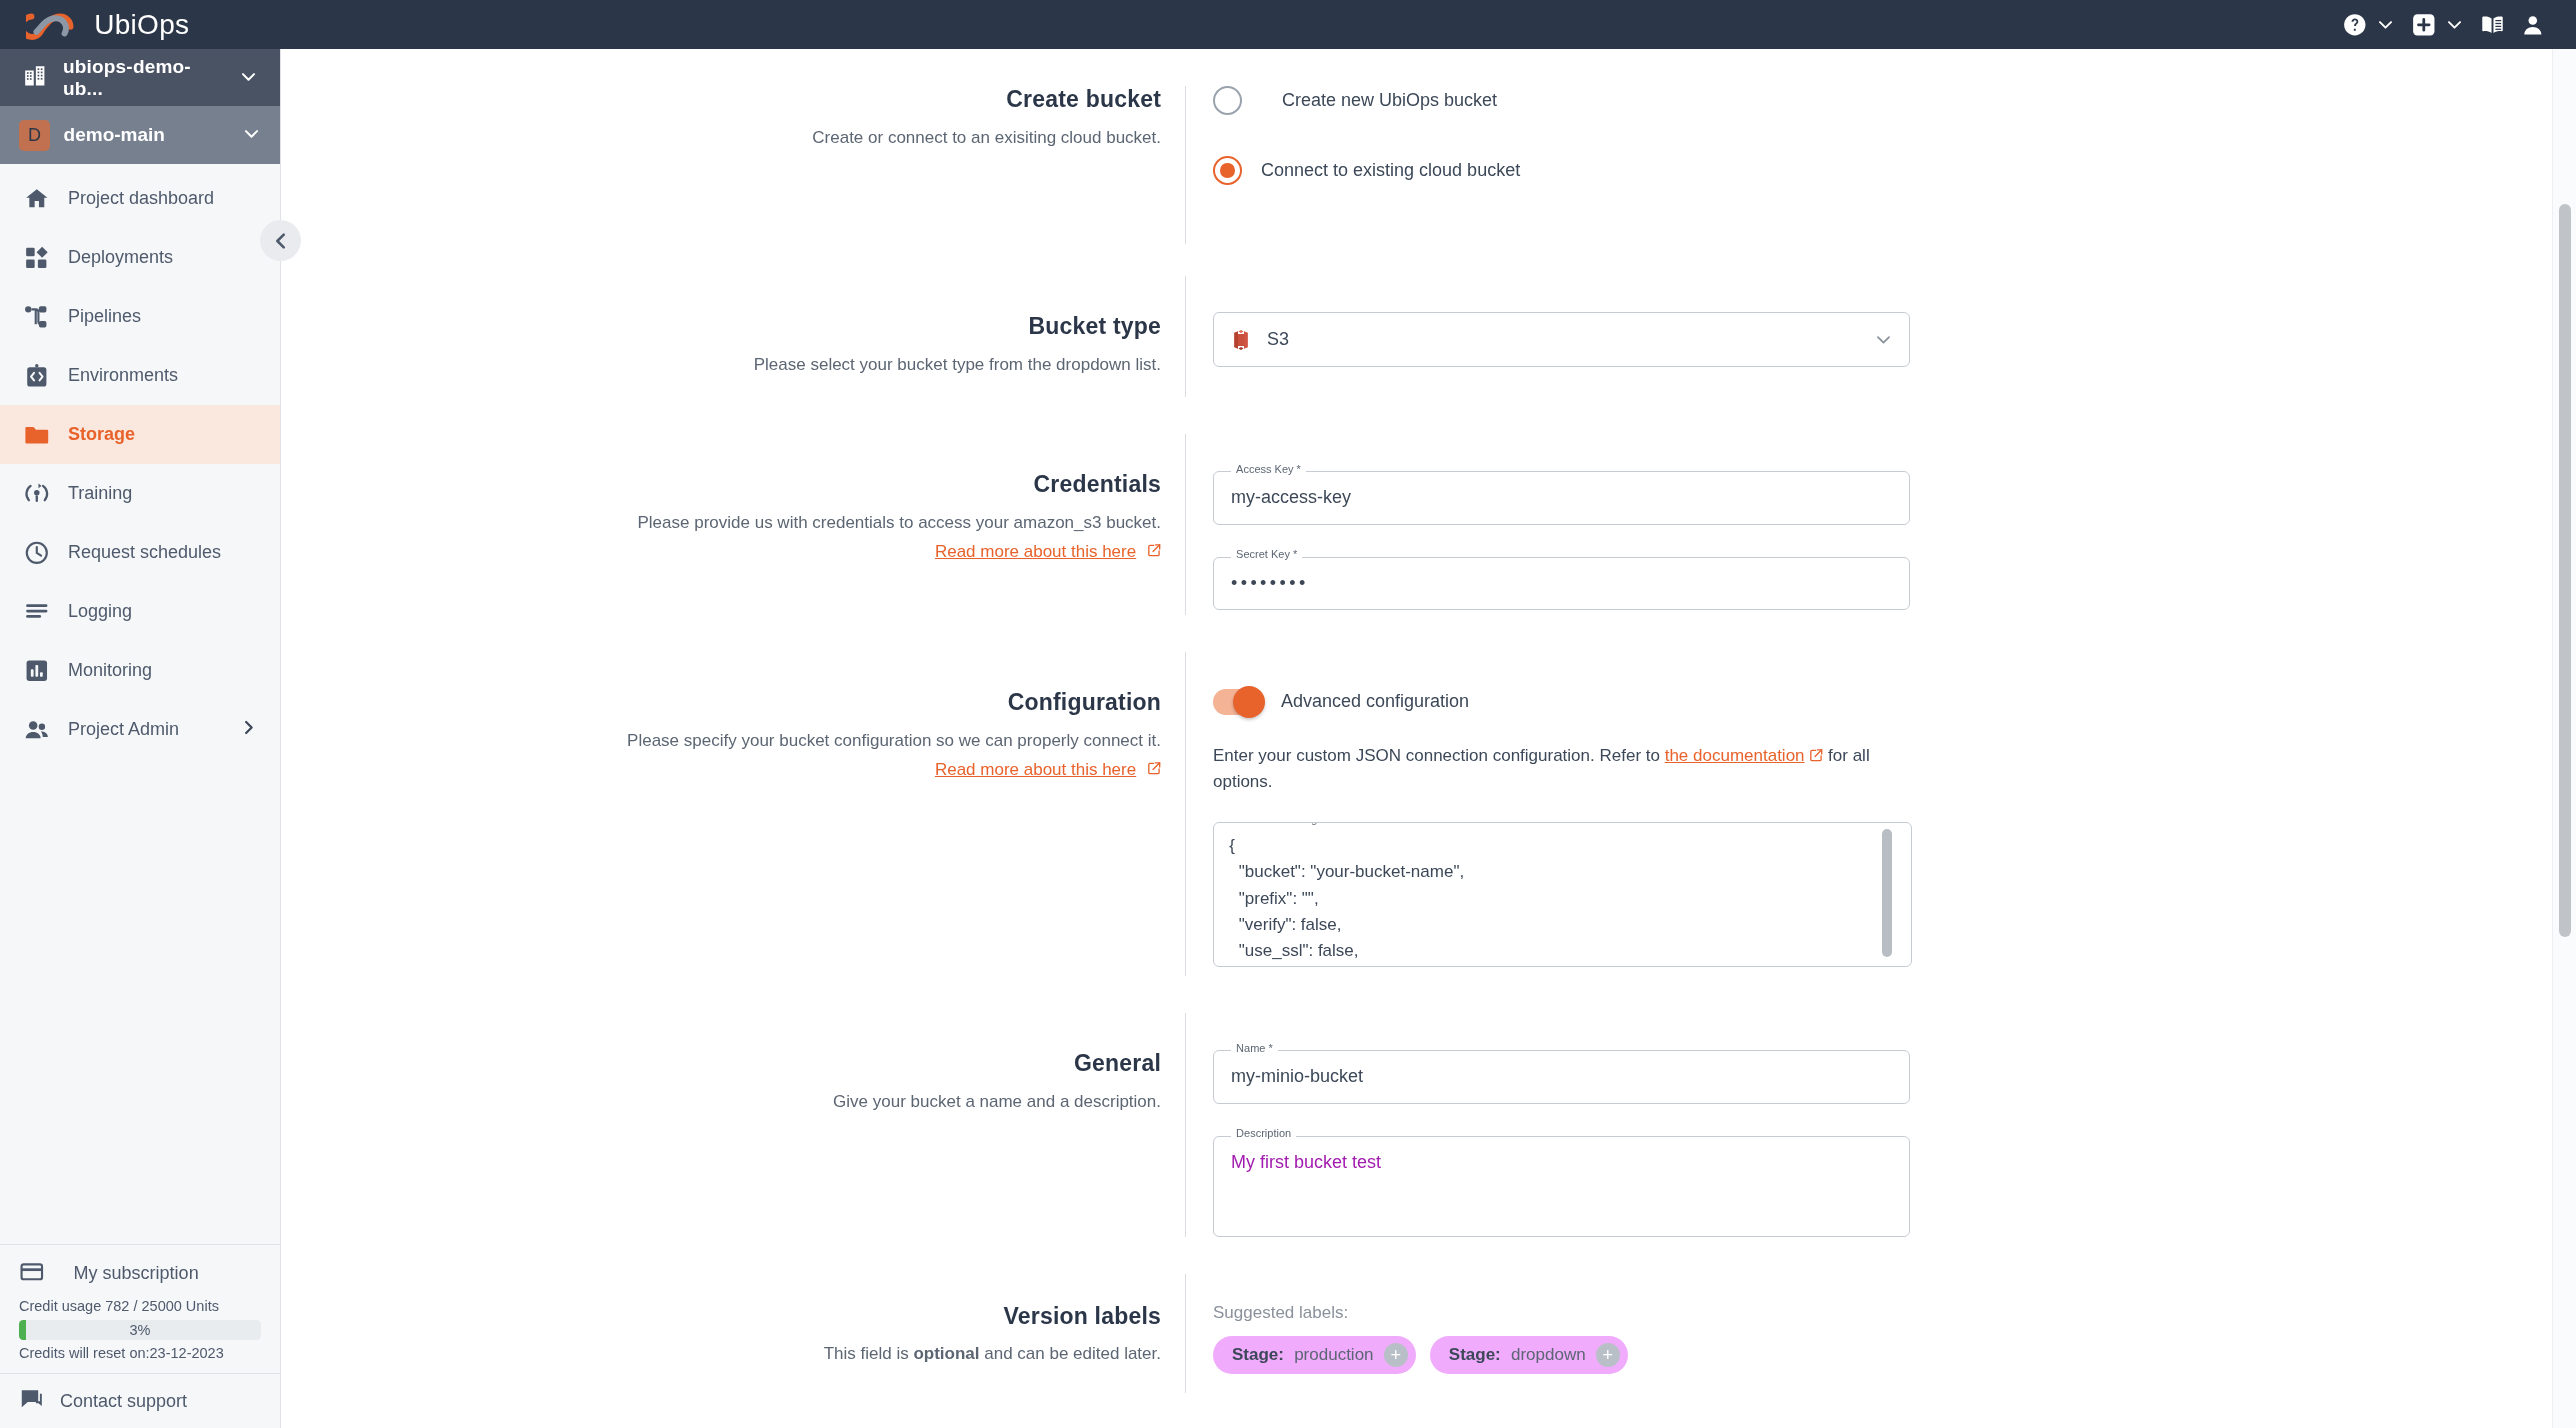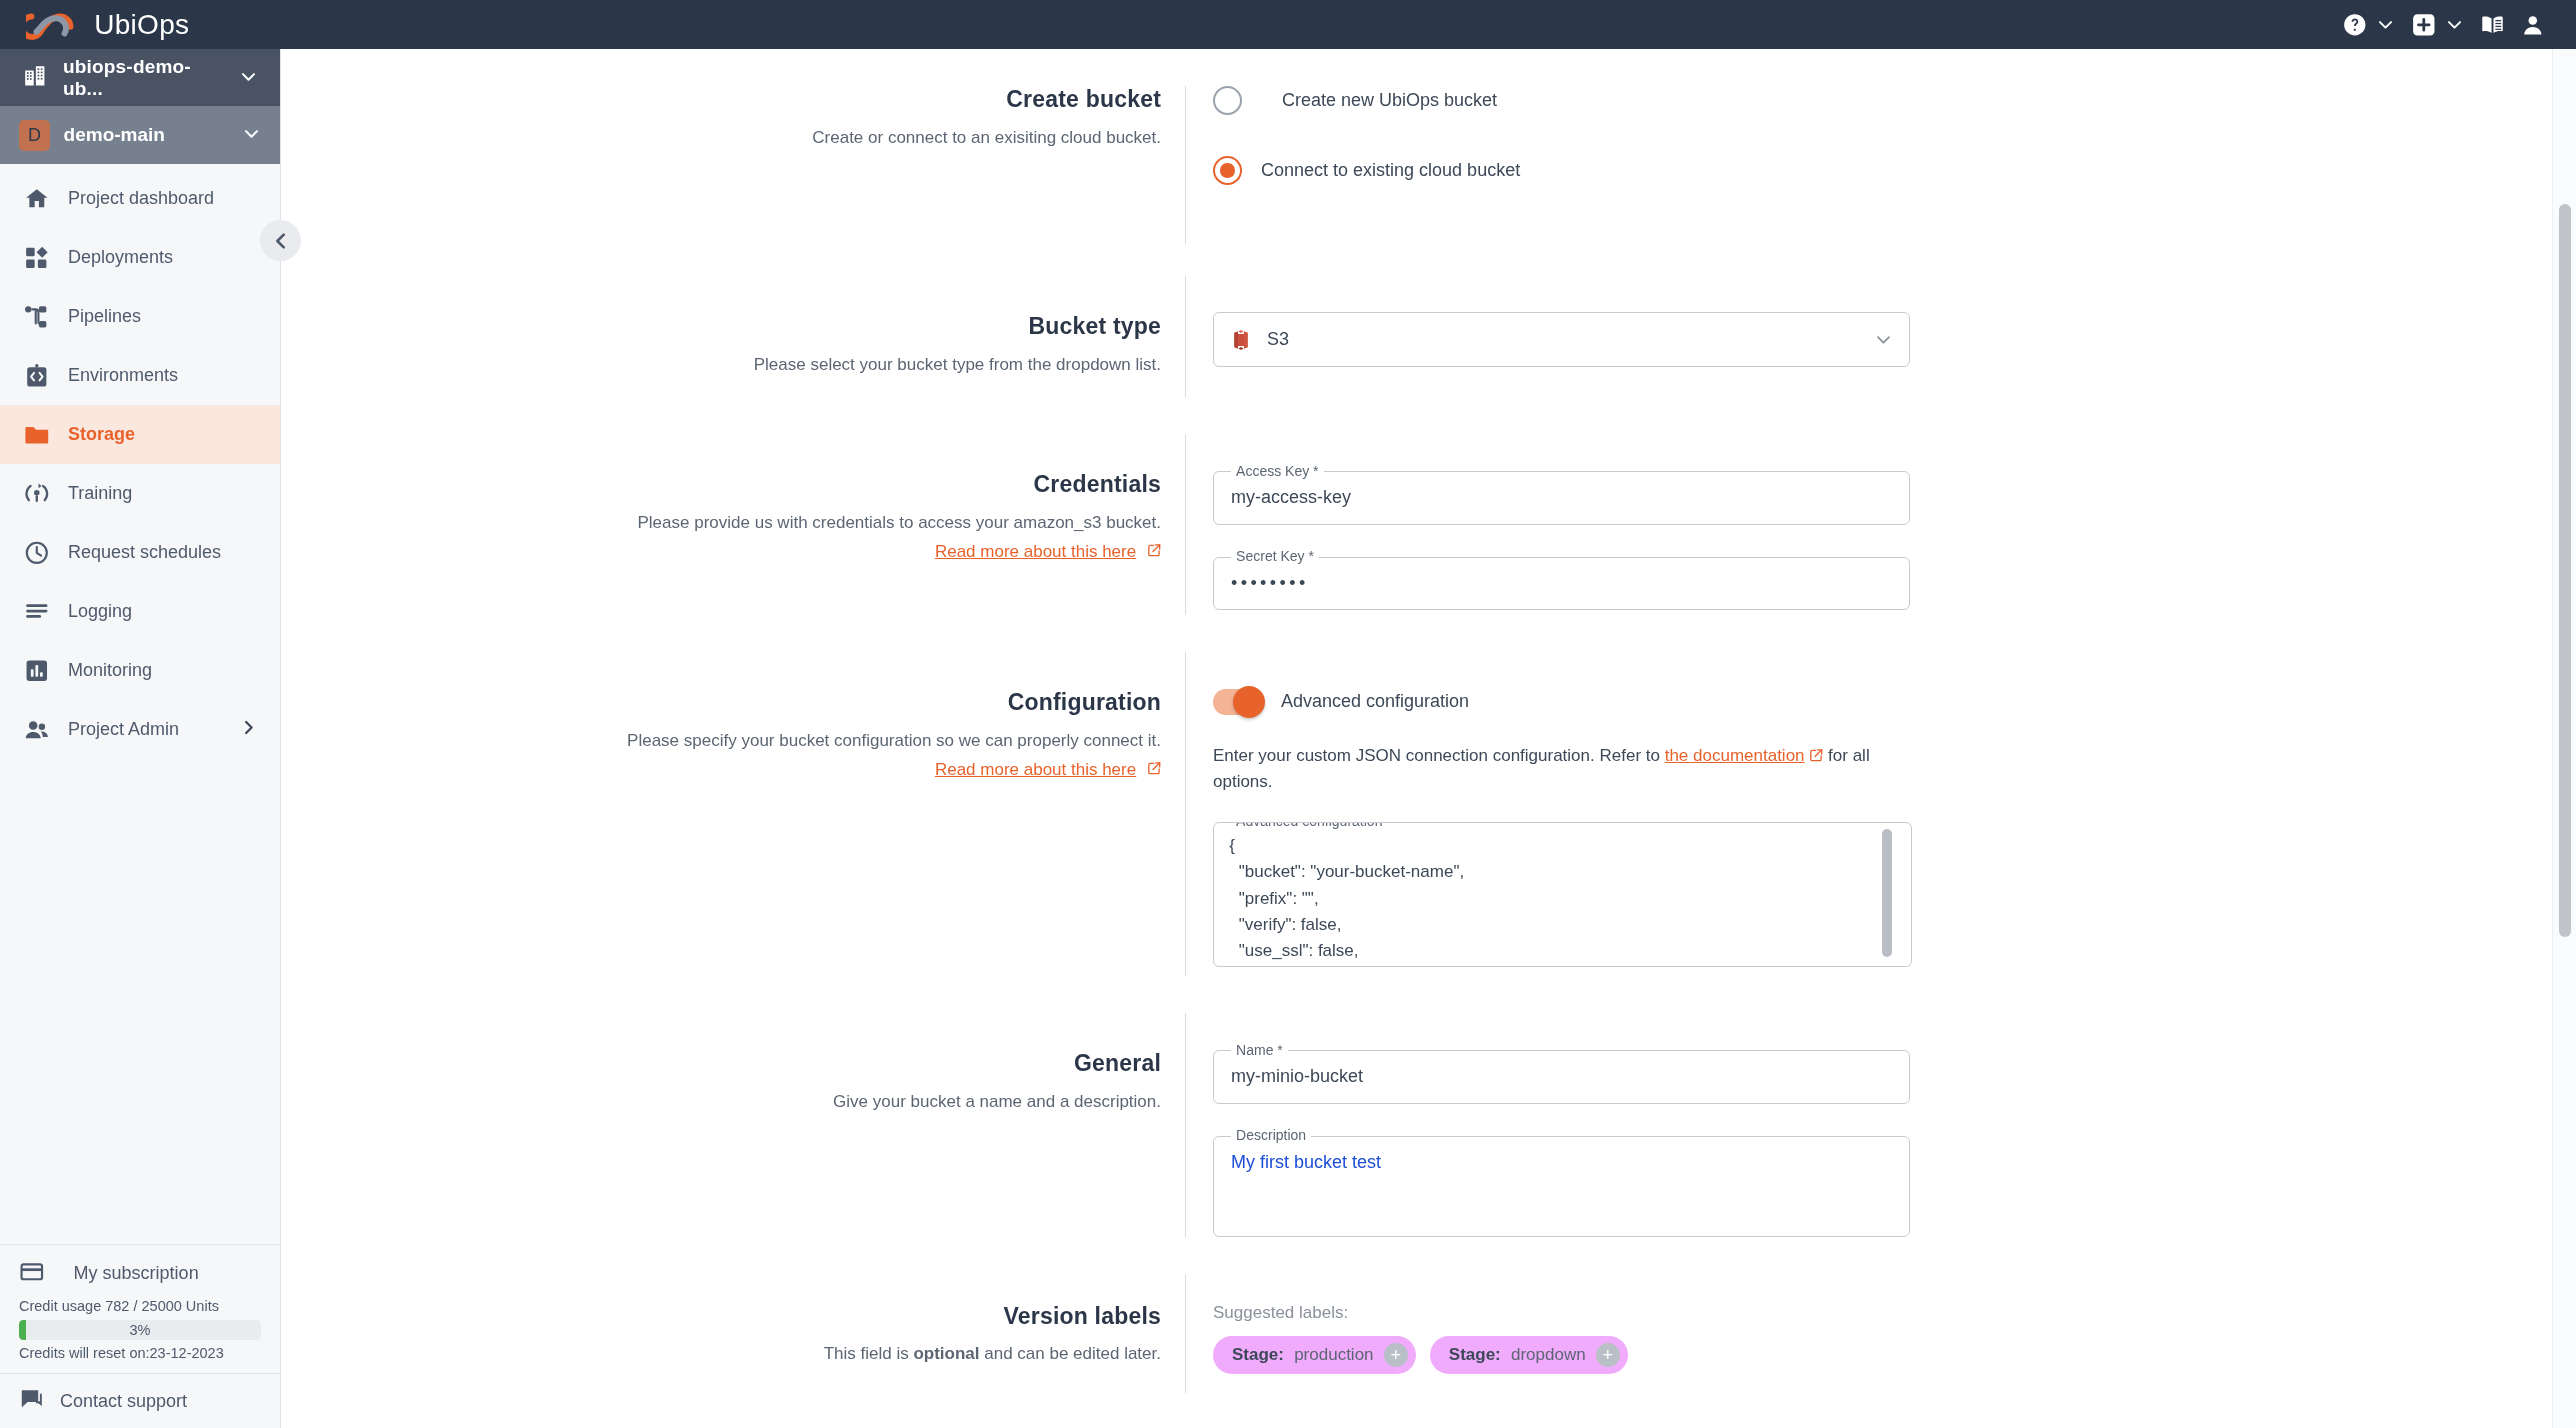--- a/index.html
+++ b/index.html
@@ -167,28 +167,28 @@
 
   
   .field {
     position: relative; width: 697px;
     border: 0.9px solid #c6cbd2; border-radius: 6px;
     background: #fff;
   }
   .field-legend {
     position: absolute; top: -9.4px; left: 17px;
     background: #fff; padding: 0 5.1px;
-    font-size: 14px; color: #5c6673;
+    font-size: 11px; color: #5c6673;
     white-space: nowrap;
   }
   .field-value {
     font-size: 18px; color: #3c4858;
     padding: 15.3px 17px;
   }
-  .field-value.placeholder { color: #1d4ed8; }
+  .field-value.placeholder { color: #a21caf; }
   .field-dots { letter-spacing: 3.4px; font-size: 18px; color: #3c4858; padding: 15.3px 17px; }
 
   
   .toggle-row { display: flex; align-items: center; gap: 19px; }
   .toggle {
     position: relative; width: 49px; height: 25.6px;
     border-radius: 12.8px; background: #f5b396; flex-shrink: 0;
   }
   .toggle-knob {
     position: absolute; right: -3.4px; top: -3.4px;

